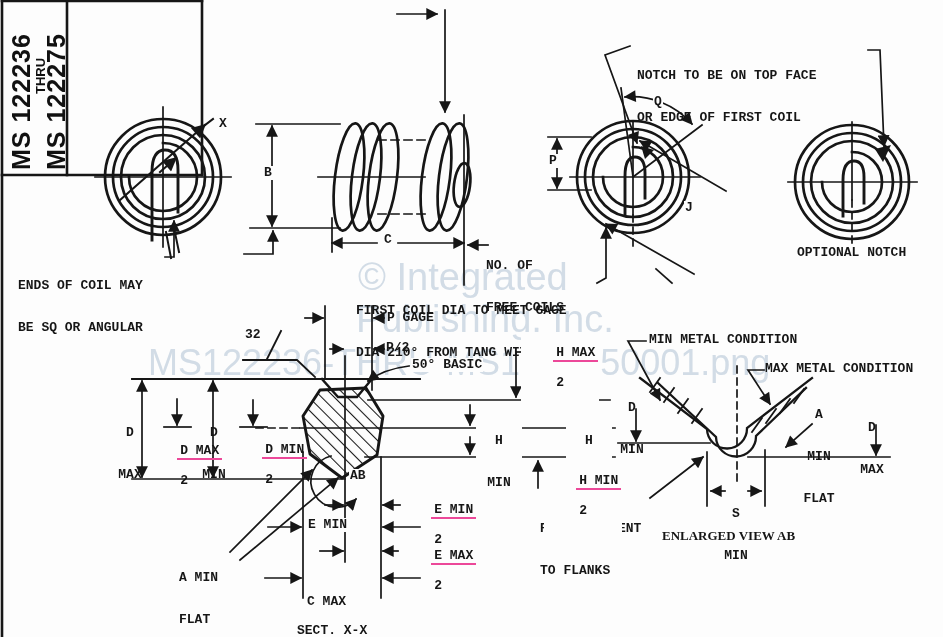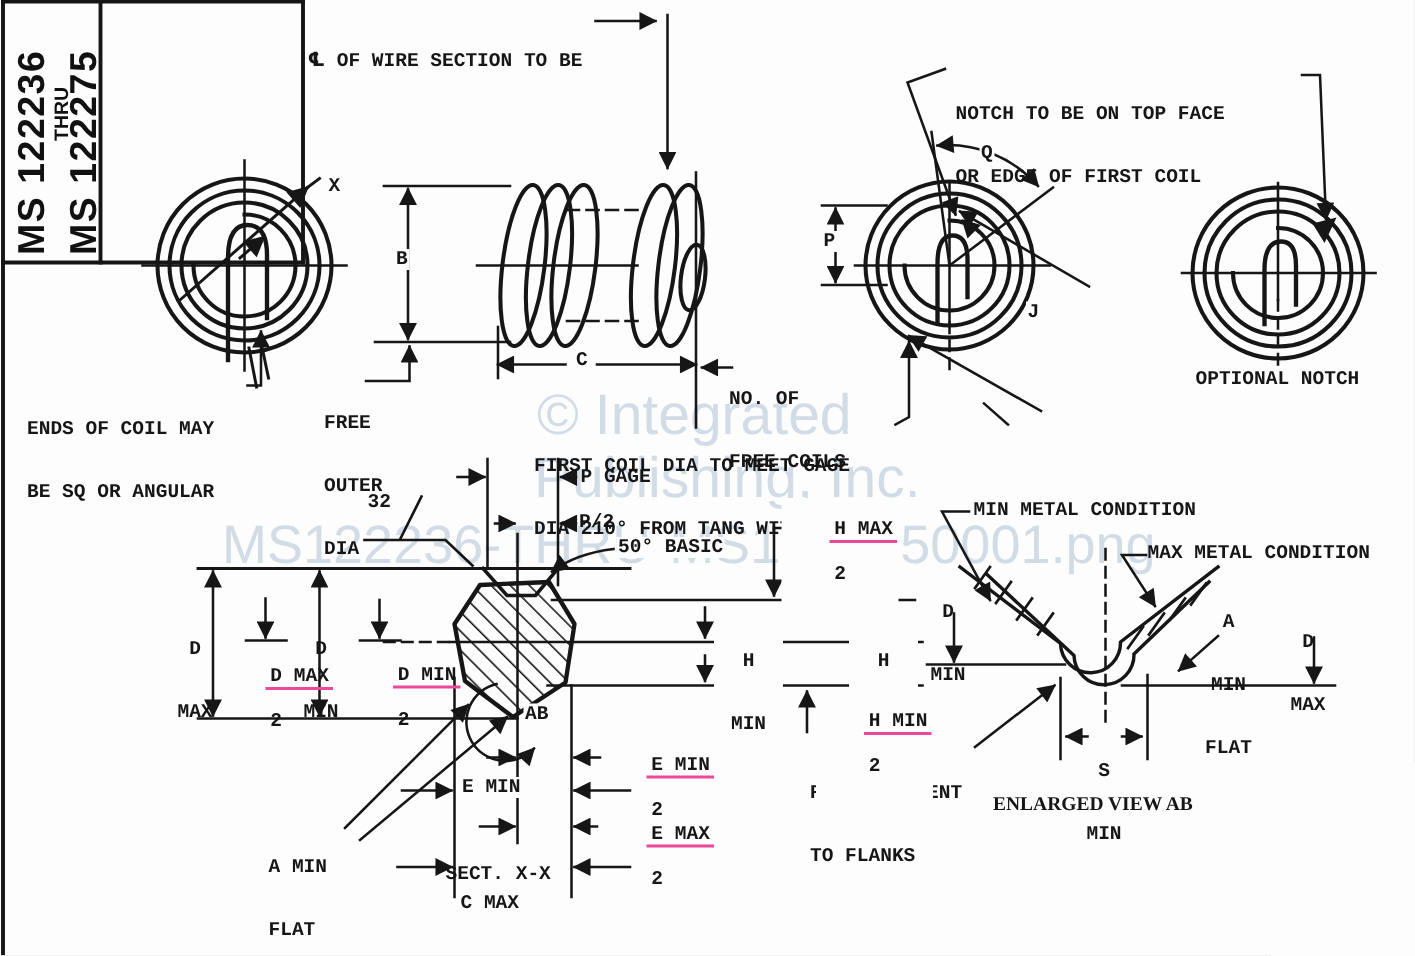--- a/index.html
+++ b/index.html
@@ -211,34 +211,28 @@
         <line x1="650" y1="498" x2="703" y2="457" marker-end="url(#arr)"></line>
       </g>
     </g>
   </svg>
 
   <div class="vt" style="left:7px;top:170px;font-size:25px;letter-spacing:1px;">MS 122236</div>
   <div class="vt" style="left:33px;top:94px;font-size:13px;">THRU</div>
   <div class="vt" style="left:42px;top:170px;font-size:25px;letter-spacing:1px;">MS 122275</div>
 
   <div class="lbl" style="left:205px;top:6px;">
-    <div>℄ OF WIRE SECTION TO BE</div>
   </div>
   <div class="lbl" style="left:18px;top:251px;">
     <div>ENDS OF COIL MAY</div>
     <div>BE SQ OR ANGULAR</div>
   </div>
   <div class="lbl" style="left:637px;top:41px;">
     <div>NOTCH TO BE ON TOP FACE</div>
     <div>OR EDGE OF FIRST COIL</div>
-  </div>
-  <div class="lbl" style="left:216px;top:247px;">
-    <div>FREE</div>
-    <div>OUTER</div>
-    <div>DIA</div>
   </div>
   <div class="lbl" style="left:486px;top:231px;">
     <div>NO. OF</div>
     <div>FREE COILS</div>
   </div>
   <div class="lbl" style="left:356px;top:276px;">
     <div>FIRST COIL DIA TO MEET GAGE</div>
     <div>DIA 210° FROM TANG WITHIN 20°</div>
   </div>
   <div class="lbl" style="left:797px;top:246px;">OPTIONAL NOTCH</div>
@@ -248,21 +242,21 @@
   </div>
   <div class="lbl" style="left:649px;top:333px;">MIN METAL CONDITION</div>
   <div class="lbl" style="left:765px;top:362px;">MAX METAL CONDITION</div>
   <div class="lbl" style="left:179px;top:543px;">
     <div>A MIN</div>
     <div>FLAT</div>
     
     
   </div>
   <div class="lbl" style="left:662px;top:529px;font-family:Liberation Serif, serif;">ENLARGED VIEW AB</div>
-  <div class="lbl" style="left:297px;top:576px;">SECT. X-X</div>
+  <div class="lbl" style="left:297px;top:624px;">SECT. X-X</div>
 
   <div class="lbl bgw" style="left:218px;top:117px;">X</div>
   <div class="lbl bgw" style="left:263px;top:166px;">B</div>
   <div class="lbl bgw" style="left:383px;top:233px;">C</div>
   <div class="lbl bgw" style="left:548px;top:154px;">P</div>
   <div class="lbl bgw" style="left:653px;top:95px;">Q</div>
   <div class="lbl bgw" style="left:684px;top:201px;">J</div>
   <div class="lbl bgw" style="left:349px;top:469px;">AB</div>
 
   <div class="lbl" style="left:387px;top:311px;">P GAGE</div>

